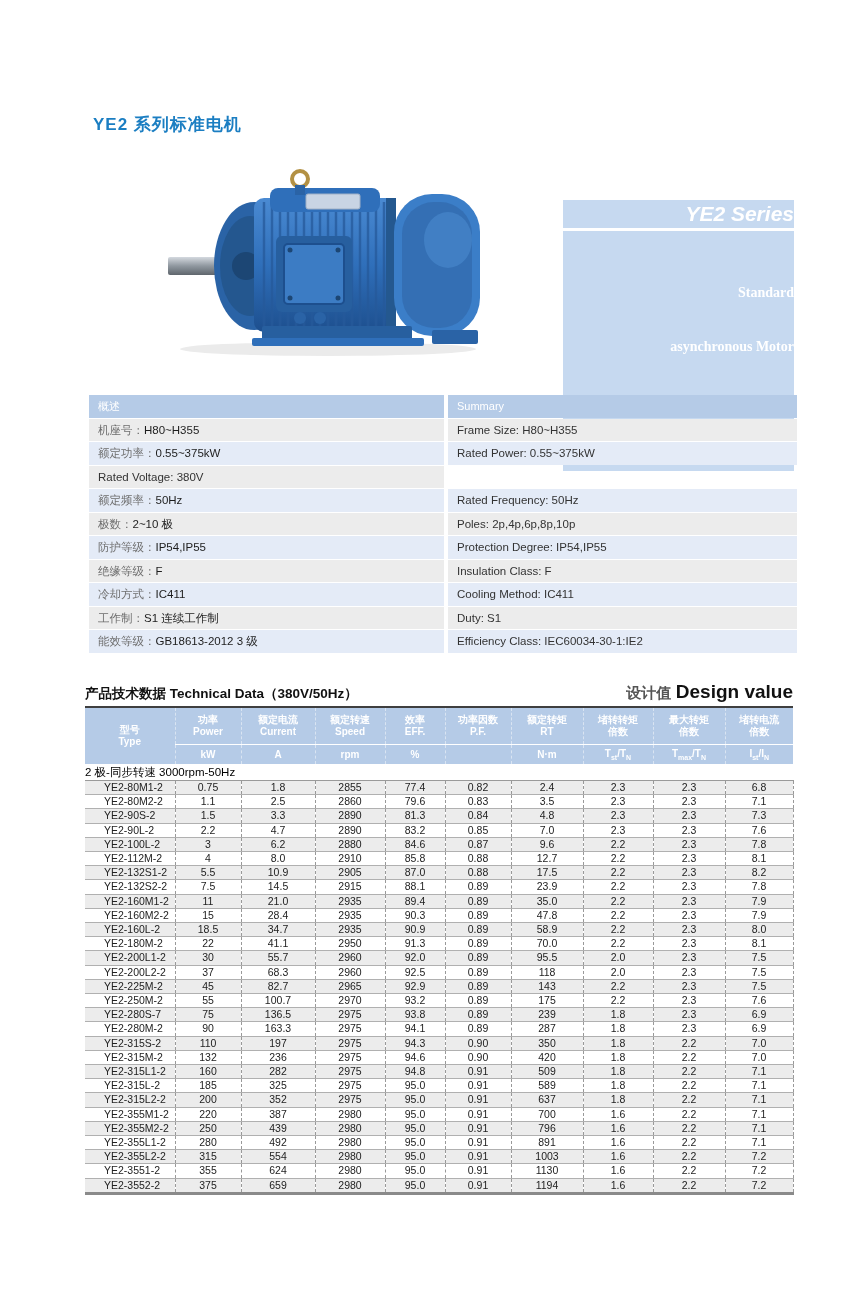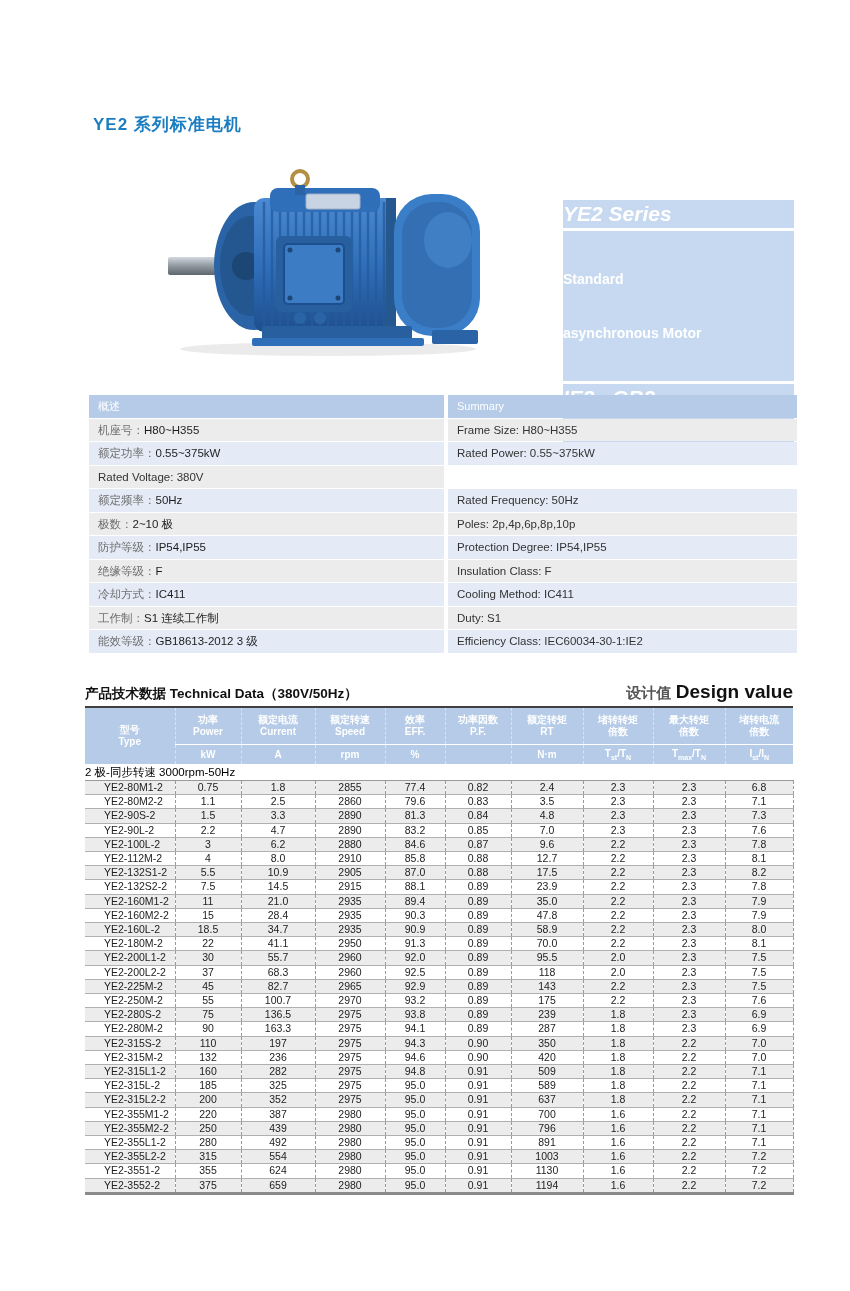--- a/index.html
+++ b/index.html
@@ -11,23 +11,23 @@
   }
   html,body{margin:0;padding:0;background:#fff;}
   body{font-family:"Liberation Sans","DejaVu Sans",sans-serif;}
   .page{position:relative;width:850px;height:1291px;background:#fff;overflow:hidden;}
 
   .title{position:absolute;left:93px;top:102px;font-size:17px;font-weight:bold;color:var(--accent);letter-spacing:1px;}
 
   .motor{position:absolute;left:148px;top:158px;width:352px;height:202px;}
 
   .badges{position:absolute;left:563px;top:200px;width:231px;}
-  .badge{background:var(--badge-bg);color:#fff;text-align:left;font-weight:bold;margin-bottom:3px;white-space:pre;}
+  .badge{background:var(--badge-bg);color:#fff;text-align:right;font-weight:bold;margin-bottom:3px;white-space:pre;}
   .badge.big{font-style:italic;font-size:21px;line-height:28px;height:28px;}
-  .badge.two{font-size:14px;line-height:18px;padding:3px 0;}
+  .badge.two{font-size:14px;line-height:18px;padding:17px 0;font-family:Liberation Serif, serif;}
 
   .summary{position:absolute;left:89px;top:395px;width:708px;font-size:11.5px;}
   .srow{display:grid;grid-template-columns:355px 349px;column-gap:4px;margin-bottom:1px;}
   .scell{height:22.5px;line-height:22.5px;padding-left:9px;overflow:hidden;white-space:nowrap;}
   .srow.head .scell{background:var(--head-bg);color:#fff;font-size:11px;}
   .srow.gray .scell{background:var(--stripe-gray);}
   .srow.blue .scell{background:var(--stripe-blue);}
   .scell .lab{color:#6e6e6e;}
   .scell .val{color:#1d1d1d;}
   .scell.en{color:#333;}
@@ -450,21 +450,21 @@
           <td>100.7</td>
           <td>2970</td>
           <td>93.2</td>
           <td>0.89</td>
           <td>175</td>
           <td>2.2</td>
           <td>2.3</td>
           <td>7.6</td>
         </tr>
         <tr class="gray">
-          <td>YE2-280S-2</td>
+          <td>YE2-280S-7</td>
           <td>75</td>
           <td>136.5</td>
           <td>2975</td>
           <td>93.8</td>
           <td>0.89</td>
           <td>239</td>
           <td>1.8</td>
           <td>2.3</td>
           <td>6.9</td>
         </tr>

